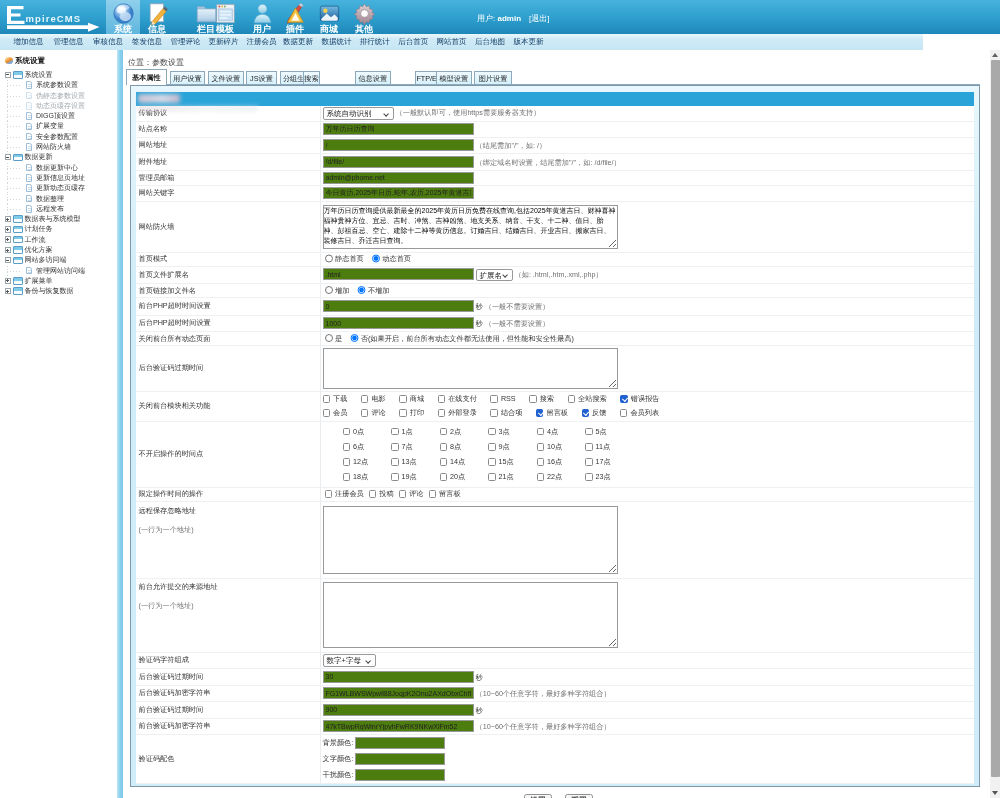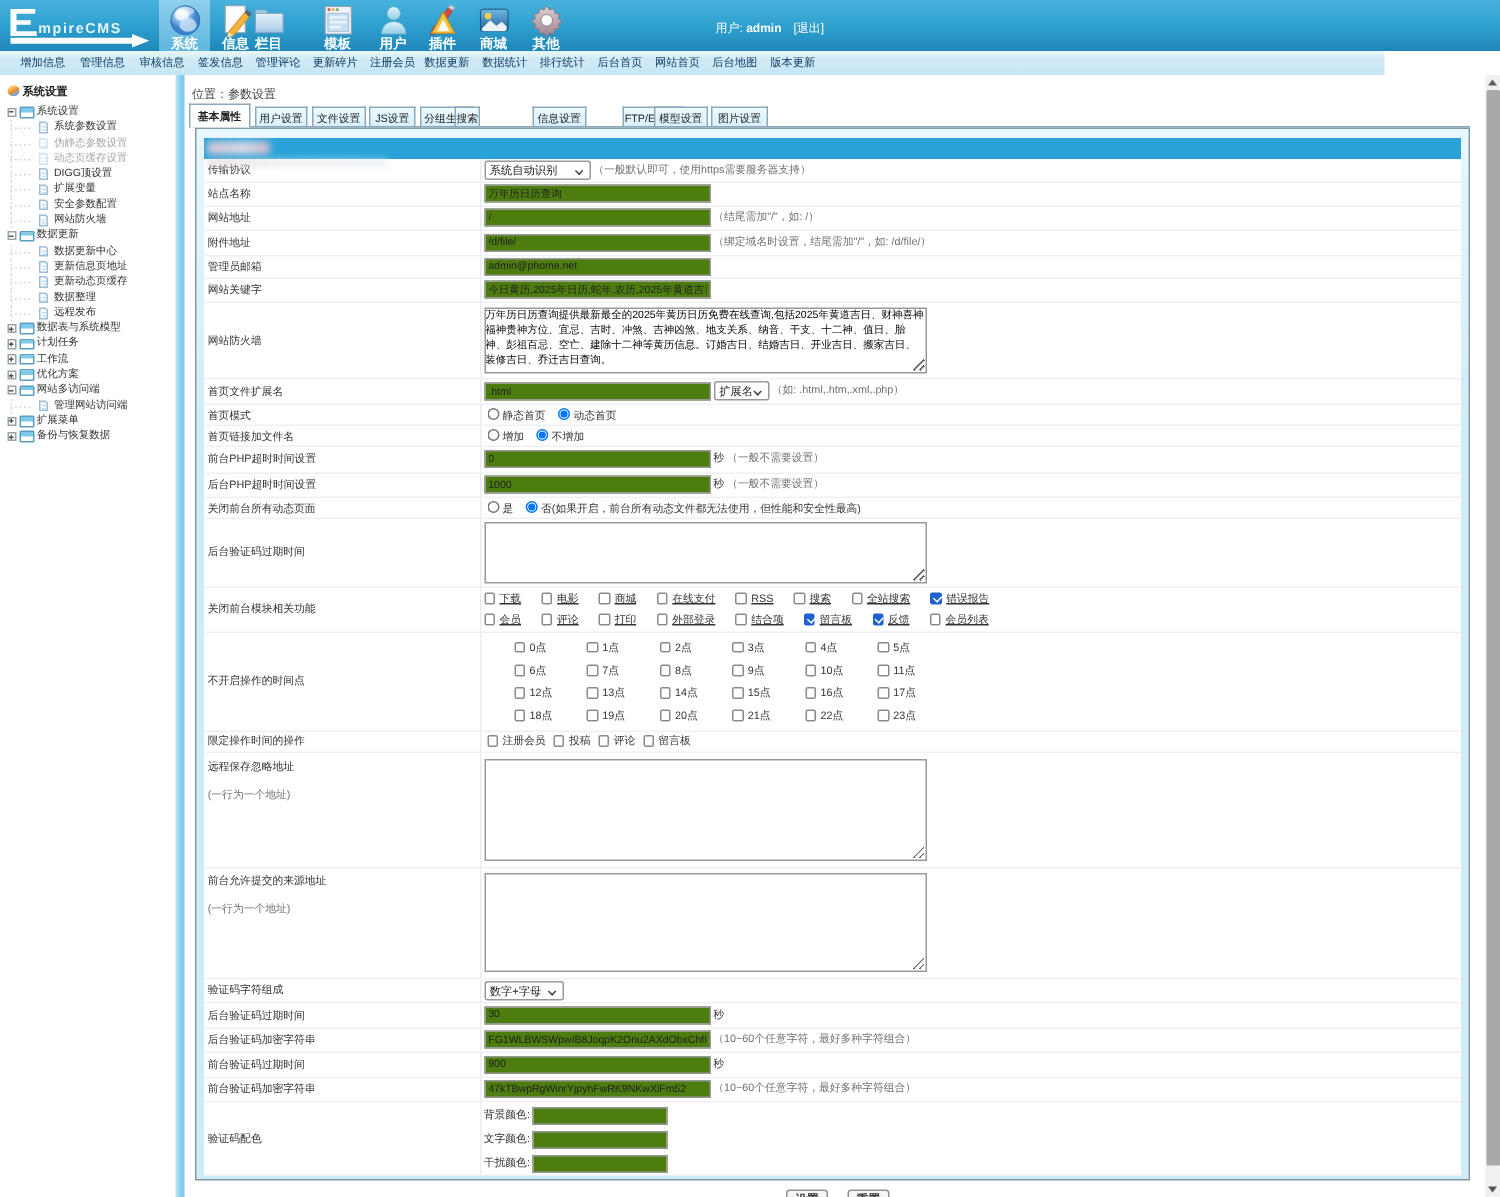--- a/index.html
+++ b/index.html
@@ -51,21 +51,21 @@
 input[type=text]{width:151px;height:12px;border:1px solid #999;font-size:7px;font-family:"Liberation Sans",sans-serif;padding:0 2px;color:#222;background:#4d7c0f;}
 .sel{display:inline-block;position:relative;height:12.5px;border:1px solid #999;border-radius:2px;background:#fff;font-size:7.5px;line-height:12px;padding:0 12px 0 3px;vertical-align:middle;color:#222;white-space:nowrap;}
 .sel:after{content:"";position:absolute;right:4px;top:3.8px;width:3.2px;height:3.2px;border:solid #444;border-width:0 1px 1px 0;transform:rotate(45deg);}
 .cb{display:inline-block;width:7.5px;height:7.5px;border:1px solid #8a8a8a;border-radius:1.5px;background:#fff;vertical-align:-1.5px;margin-right:3px;position:relative;}
 .cb.on{background:#2061cf;border-color:#2061cf;}
 .cb.on:after{content:"";position:absolute;left:1.8px;top:0.4px;width:2.6px;height:4.4px;border:solid #fff;border-width:0 1.4px 1.4px 0;transform:rotate(42deg);}
 textarea{display:block;width:295px;border:1px solid #999;font-size:7px;line-height:10px;font-family:"Liberation Sans",sans-serif;background:#fff;resize:both;}
 input[type=radio]{width:8.5px;height:8.5px;margin:0 2px 0 0;vertical-align:-1.5px;}
 .vl>label:first-of-type{margin-left:2px;}
 .tgrid div{padding-left:20px;}
-.cbl{margin-right:13.5px;white-space:nowrap;text-decoration:underline;}
+.cbl{margin-right:13.5px;white-space:nowrap;}
 .cbs{margin-right:5px;white-space:nowrap;}
 .cbr{margin-right:8px;white-space:nowrap;}
 .tgrid .tg{display:inline-block;width:48.5px;white-space:nowrap;}
 .ta2{height:68px;}
 #btns{position:absolute;left:524px;top:789px;}
 .btn{width:28px;height:14px;font-size:7.8px;font-weight:bold;line-height:9px;padding:0;font-family:"Liberation Sans",sans-serif;border:1px solid #909090;background:linear-gradient(#f8f8f8,#ededed);border-radius:2.5px;margin-right:13px;color:#333;}
 
 #sbar{position:absolute;left:990px;top:50px;width:10px;height:748px;background:#f1f1f1;}
 #sbthumb{position:absolute;left:0.5px;top:10px;width:9px;height:717px;background:#a9a9a9;border-radius:1px;}
 #sbup{position:absolute;left:2px;top:3px;width:0;height:0;border-left:3px solid transparent;border-right:3px solid transparent;border-bottom:4px solid #606060;}
@@ -98,21 +98,21 @@
     </div>
     <div class="mitem" style="left: 140px;">
       <span class="ic"><svg width="23" height="23" viewBox="0 0 25 24">
           <rect x="4.5" y="1.5" width="14.5" height="19.5" fill="#fdfefe" stroke="#98a5b2" stroke-width="0.8"></rect>
           <path d="M7 20.5 L18.5 6.5 L22 9.5 L10.5 23 l-4.5 1 z" fill="#f2b33d" stroke="#c9881f" stroke-width="0.7"></path>
           <path d="M7 20.5 l3.5 2.8 -4.5 1 z" fill="#f6e0b8"></path>
           <path d="M18.5 6.5 l3.5 3 1.8-2.2 -3.5-2.9 z" fill="#5a6672"></path>
         </svg></span>
       <span class="tx">信息</span>
     </div>
-    <div class="mitem" style="left: 162px;">
+    <div class="mitem" style="left: 189px;">
       <span class="ic"><svg width="23" height="23" viewBox="0 0 25 24">
           <defs>
             <linearGradient id="fg" x1="0" y1="0" x2="0" y2="1">
               <stop offset="0%" stop-color="#e6f1f9"></stop>
               <stop offset="70%" stop-color="#bdd7ec"></stop>
               <stop offset="100%" stop-color="#9cc0de"></stop>
             </linearGradient>
           </defs>
           <path d="M2.5 4.5 h7.5 l2 2.5 h10.5 v14 h-20 z" fill="#a9c8e2" stroke="#7da3c4" stroke-width="0.7"></path>
           <path d="M2.5 7 h20 v14 h-20 z" fill="url(#fg)" stroke="#7da3c4" stroke-width="0.7"></path>
@@ -400,27 +400,27 @@
   <tr style="height:15.5px">
           <td class="lb">网站关键字</td>
           <td class="vl"><input type="text" value="今日黄历,2025年日历,蛇年,农历,2025年黄道吉日" style=""></td>
         </tr>
   <tr style="height:51px">
           <td class="lb">网站防火墙</td>
           <td class="vl">
             <textarea style="height: 44px;">万年历日历查询提供最新最全的2025年黄历日历免费在线查询,包括2025年黄道吉日、财神喜神福神贵神方位、宜忌、吉时、冲煞、吉神凶煞、地支关系、纳音、干支、十二神、值日、胎神、彭祖百忌、空亡、建除十二神等黄历信息。订婚吉日、结婚吉日、开业吉日、搬家吉日、装修吉日、乔迁吉日查询。</textarea>
           </td>
         </tr>
+  <tr style="height:14px">
+          <td class="lb">首页模式</td>
+          <td class="vl"><label class="cbr"><input type="radio" name="r1" style="">静态首页</label><label class="cbr"><input type="radio" name="r1" checked="" style="">动态首页</label></td>
+        </tr>
   <tr style="height:17.5px">
           <td class="lb">首页文件扩展名</td>
           <td class="vl"><input type="text" value=".html" style=""> <span class="sel" style="width:37px;padding-right:10px">扩展名</span> <span class="note">（如: .html,.htm,.xml,.php）</span></td>
-        </tr>
-  <tr style="height:14px">
-          <td class="lb">首页模式</td>
-          <td class="vl"><label class="cbr"><input type="radio" name="r1" style="">静态首页</label><label class="cbr"><input type="radio" name="r1" checked="" style="">动态首页</label></td>
         </tr>
   <tr style="height:14px">
           <td class="lb">首页链接加文件名</td>
           <td class="vl"><label class="cbr"><input type="radio" name="r2" style="">增加</label><label class="cbr"><input type="radio" name="r2" checked="" style="">不增加</label></td>
         </tr>
   <tr style="height:17.5px">
           <td class="lb">前台PHP超时时间设置</td>
           <td class="vl"><input type="text" value="0" style=""> 秒 <span class="note">（一般不需要设置）</span></td>
         </tr>
   <tr style="height:16.5px">

